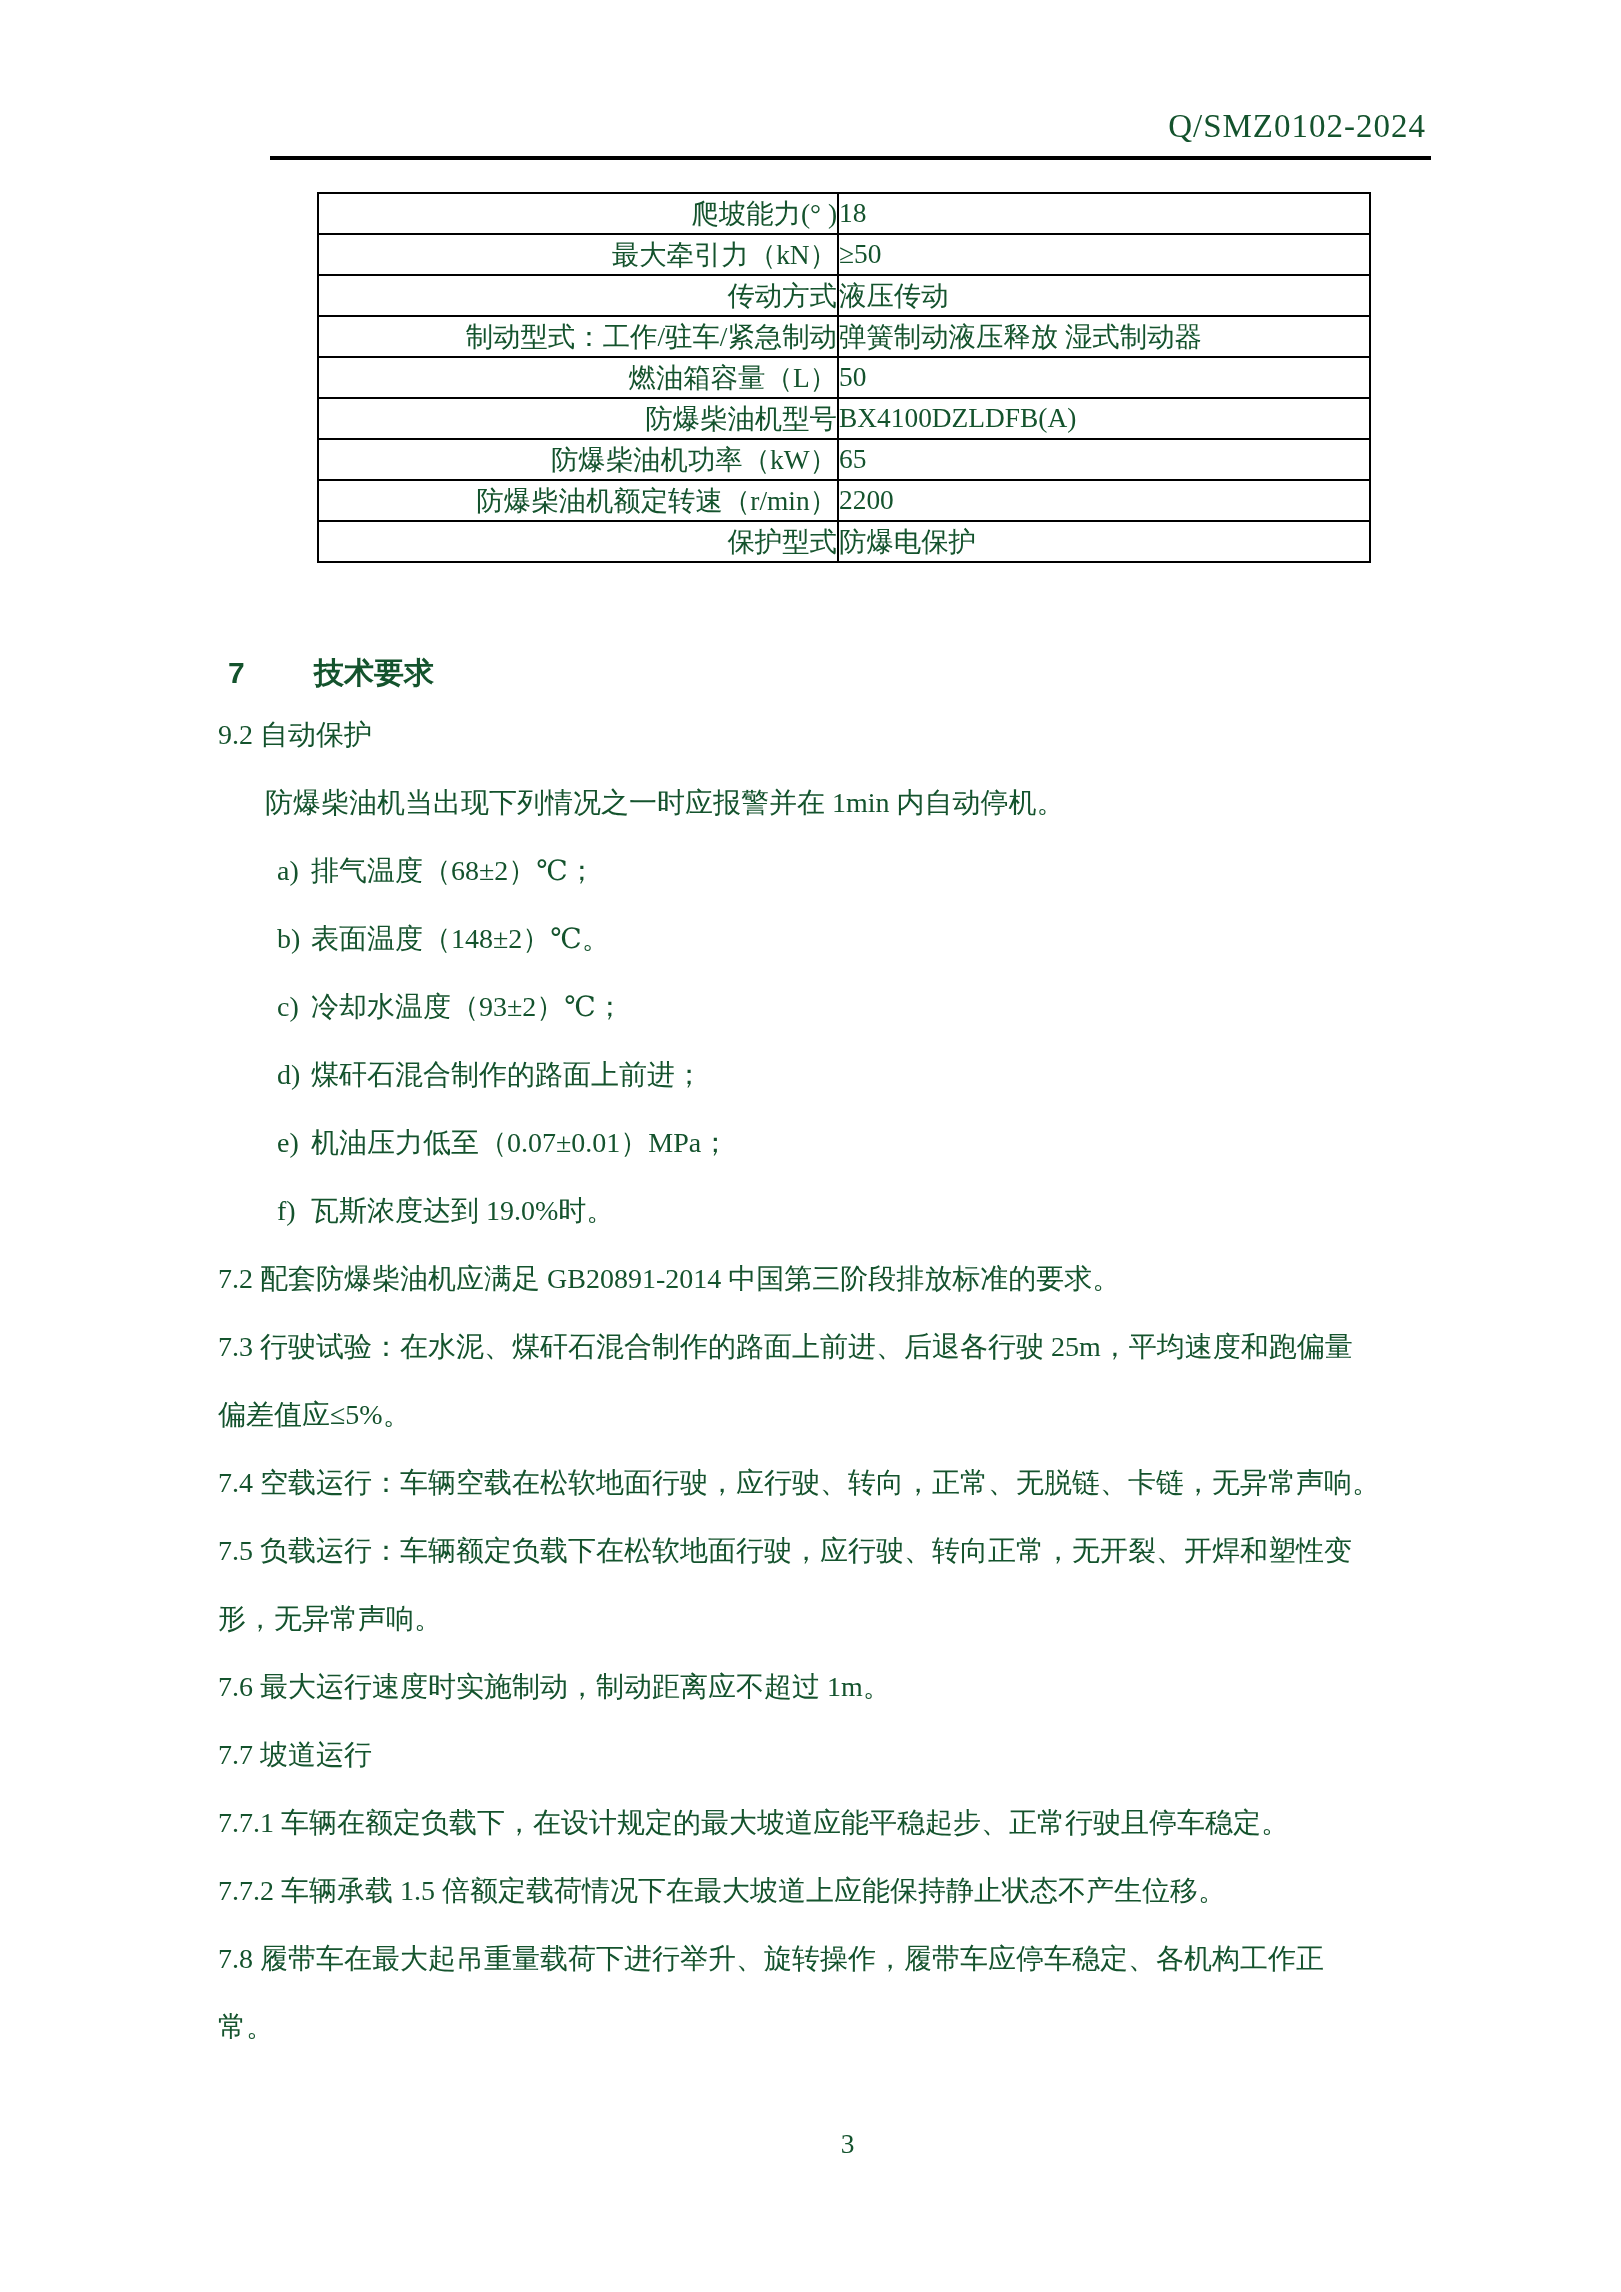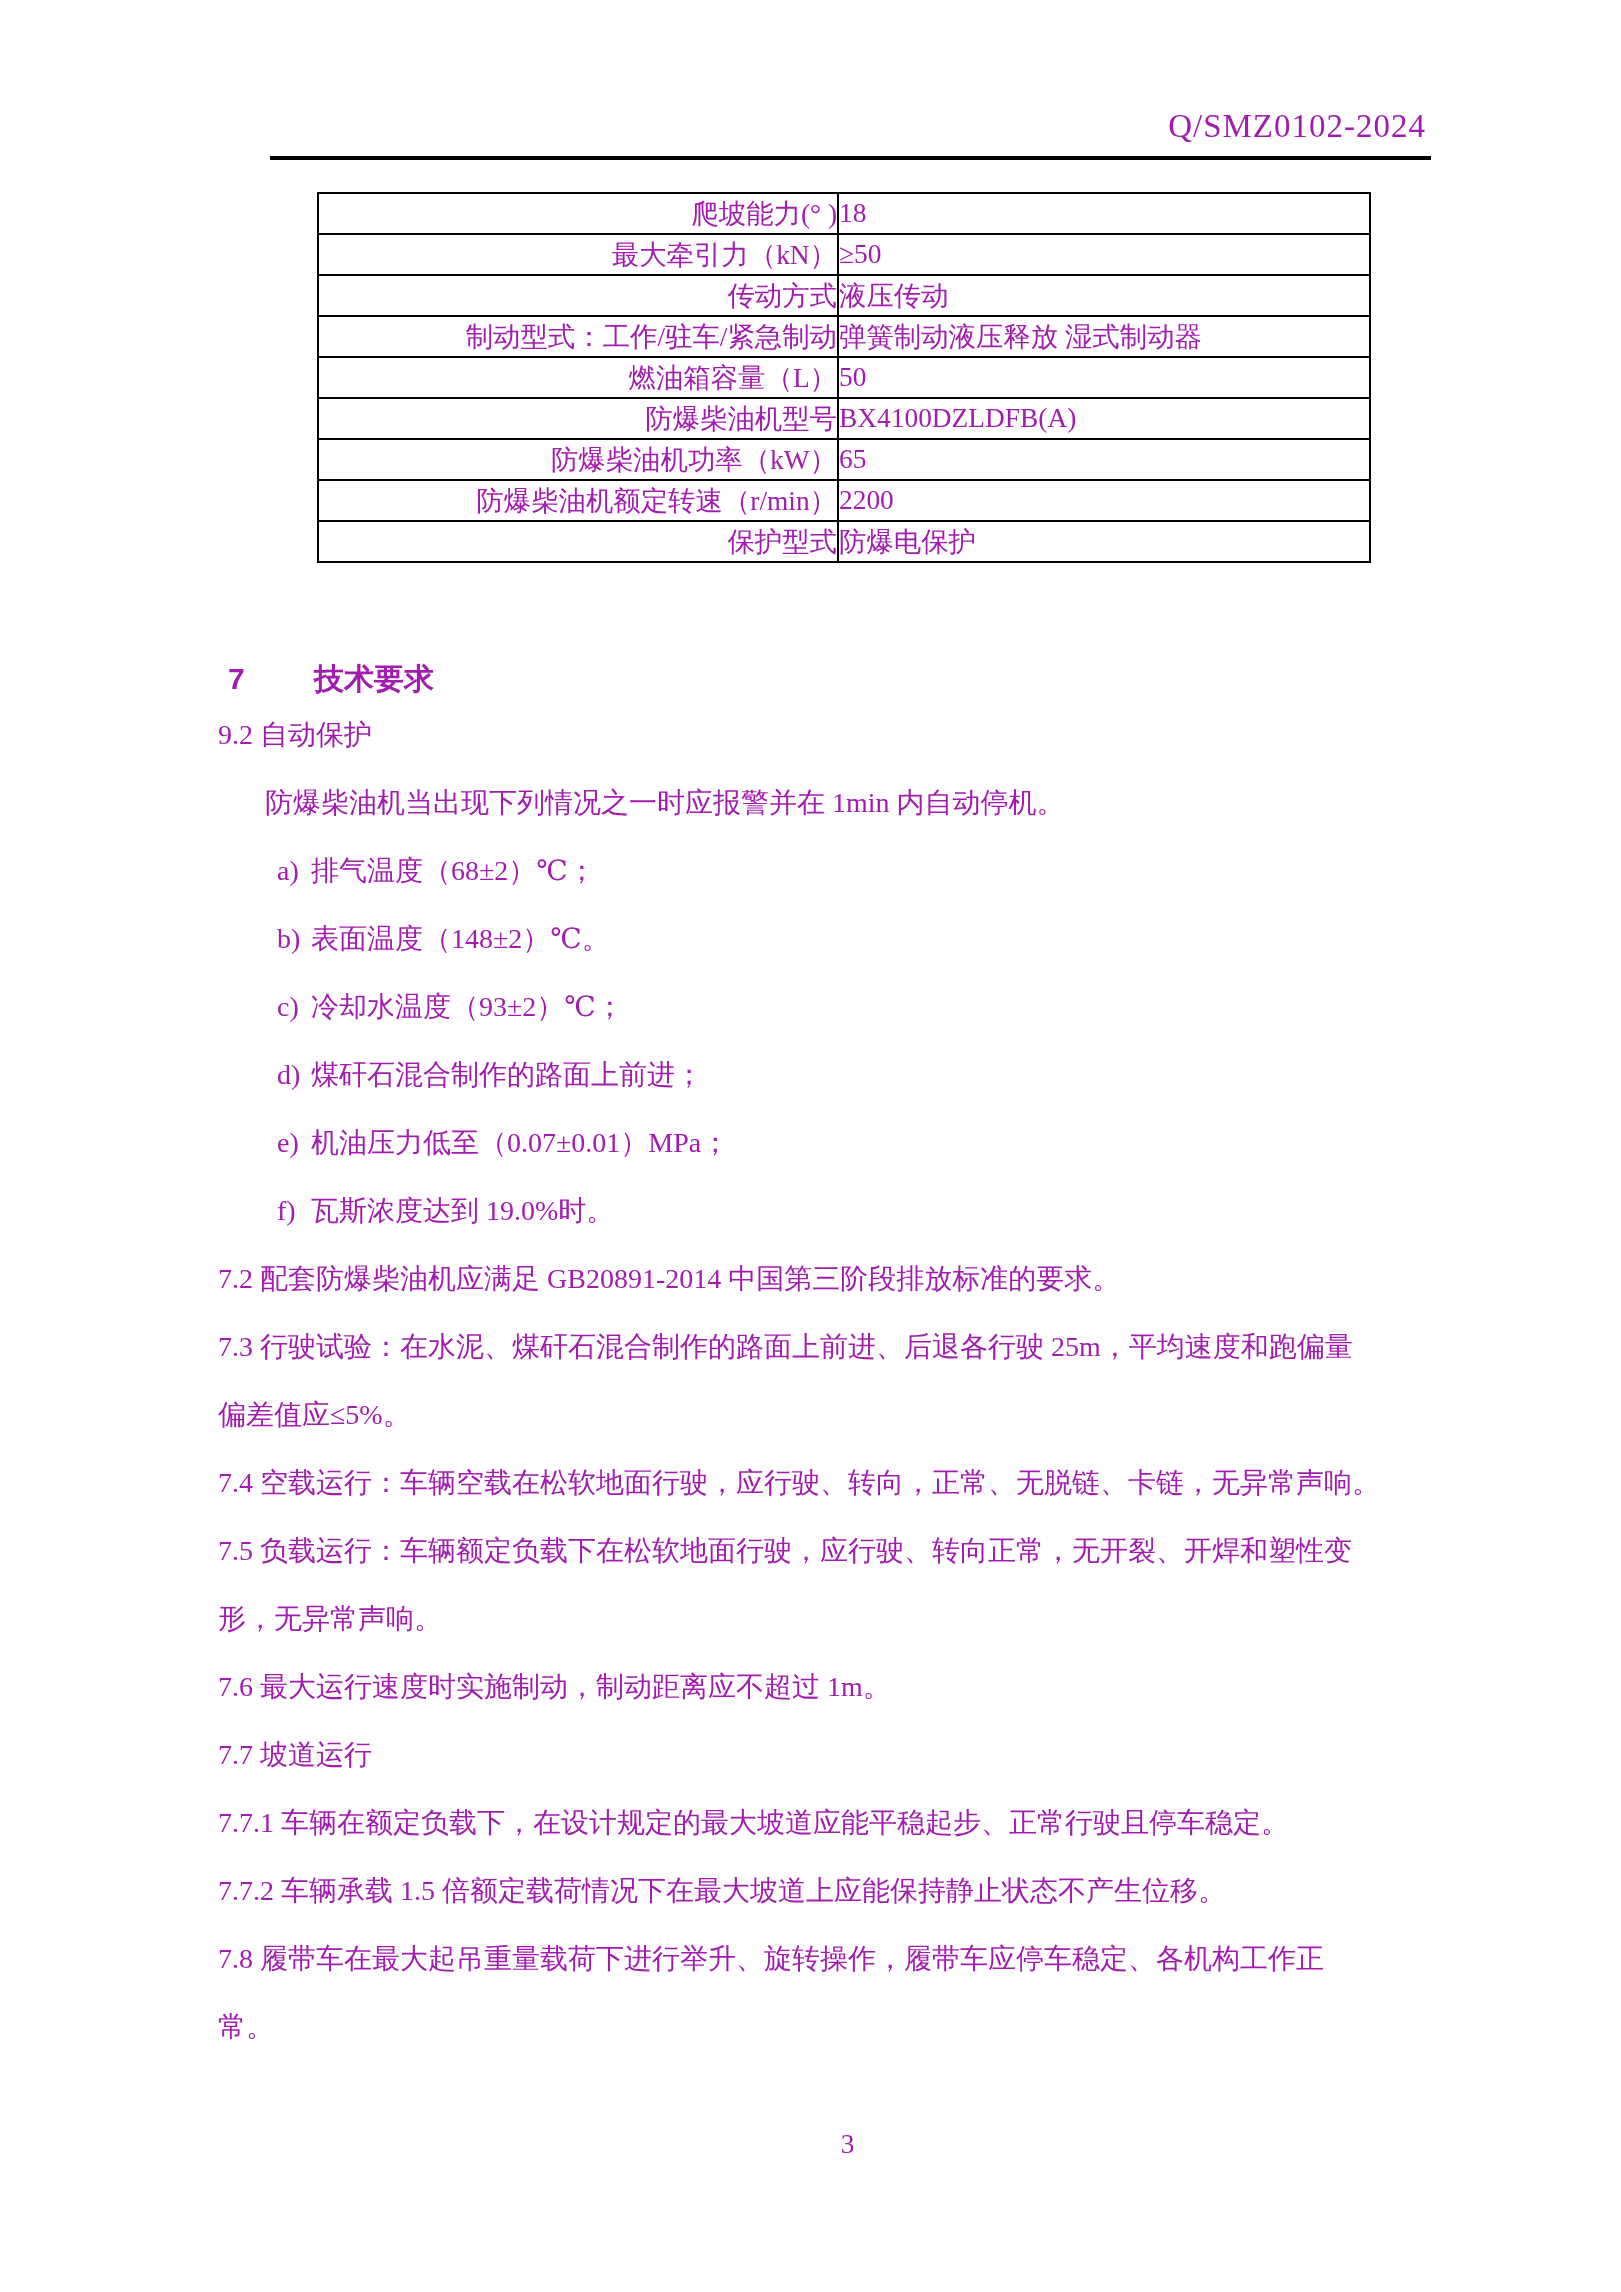--- a/index.html
+++ b/index.html
@@ -2,21 +2,21 @@
 <html><head>
 <meta charset="utf-8">
 <style>
   html, body { margin: 0; padding: 0; background: #e8e8e8; }
   .page {
     position: relative;
     width: 1621px;
     height: 2293px;
     background: #ffffff;
     margin: 0 auto;
-    color: #a21caf;
+    color: #14532d;
     font-family: "Liberation Serif", "DejaVu Serif", serif;
     overflow: hidden;
   }
   .doc-number {
     position: absolute;
     top: 108px;
     right: 195px;
     font-size: 33px;
     letter-spacing: 1px;
     font-family: "Liberation Serif", "DejaVu Serif", serif;
@@ -49,21 +49,20 @@
   td.value-cell { text-align: left; }
   .section-heading {
     position: absolute;
     left: 228px;
     top: 651px;
     height: 43px;
     line-height: 43px;
     font-family: "Liberation Sans", "DejaVu Sans", sans-serif;
     font-weight: bold;
     font-size: 30px;
-    margin-top: 6px;
   }
   .sec-num { display: inline-block; min-width: 86px; }
   .body-lines {
     position: absolute;
     left: 218px;
     top: 701px;
     width: 1225px;
     font-size: 28px;
   }
   .line {

